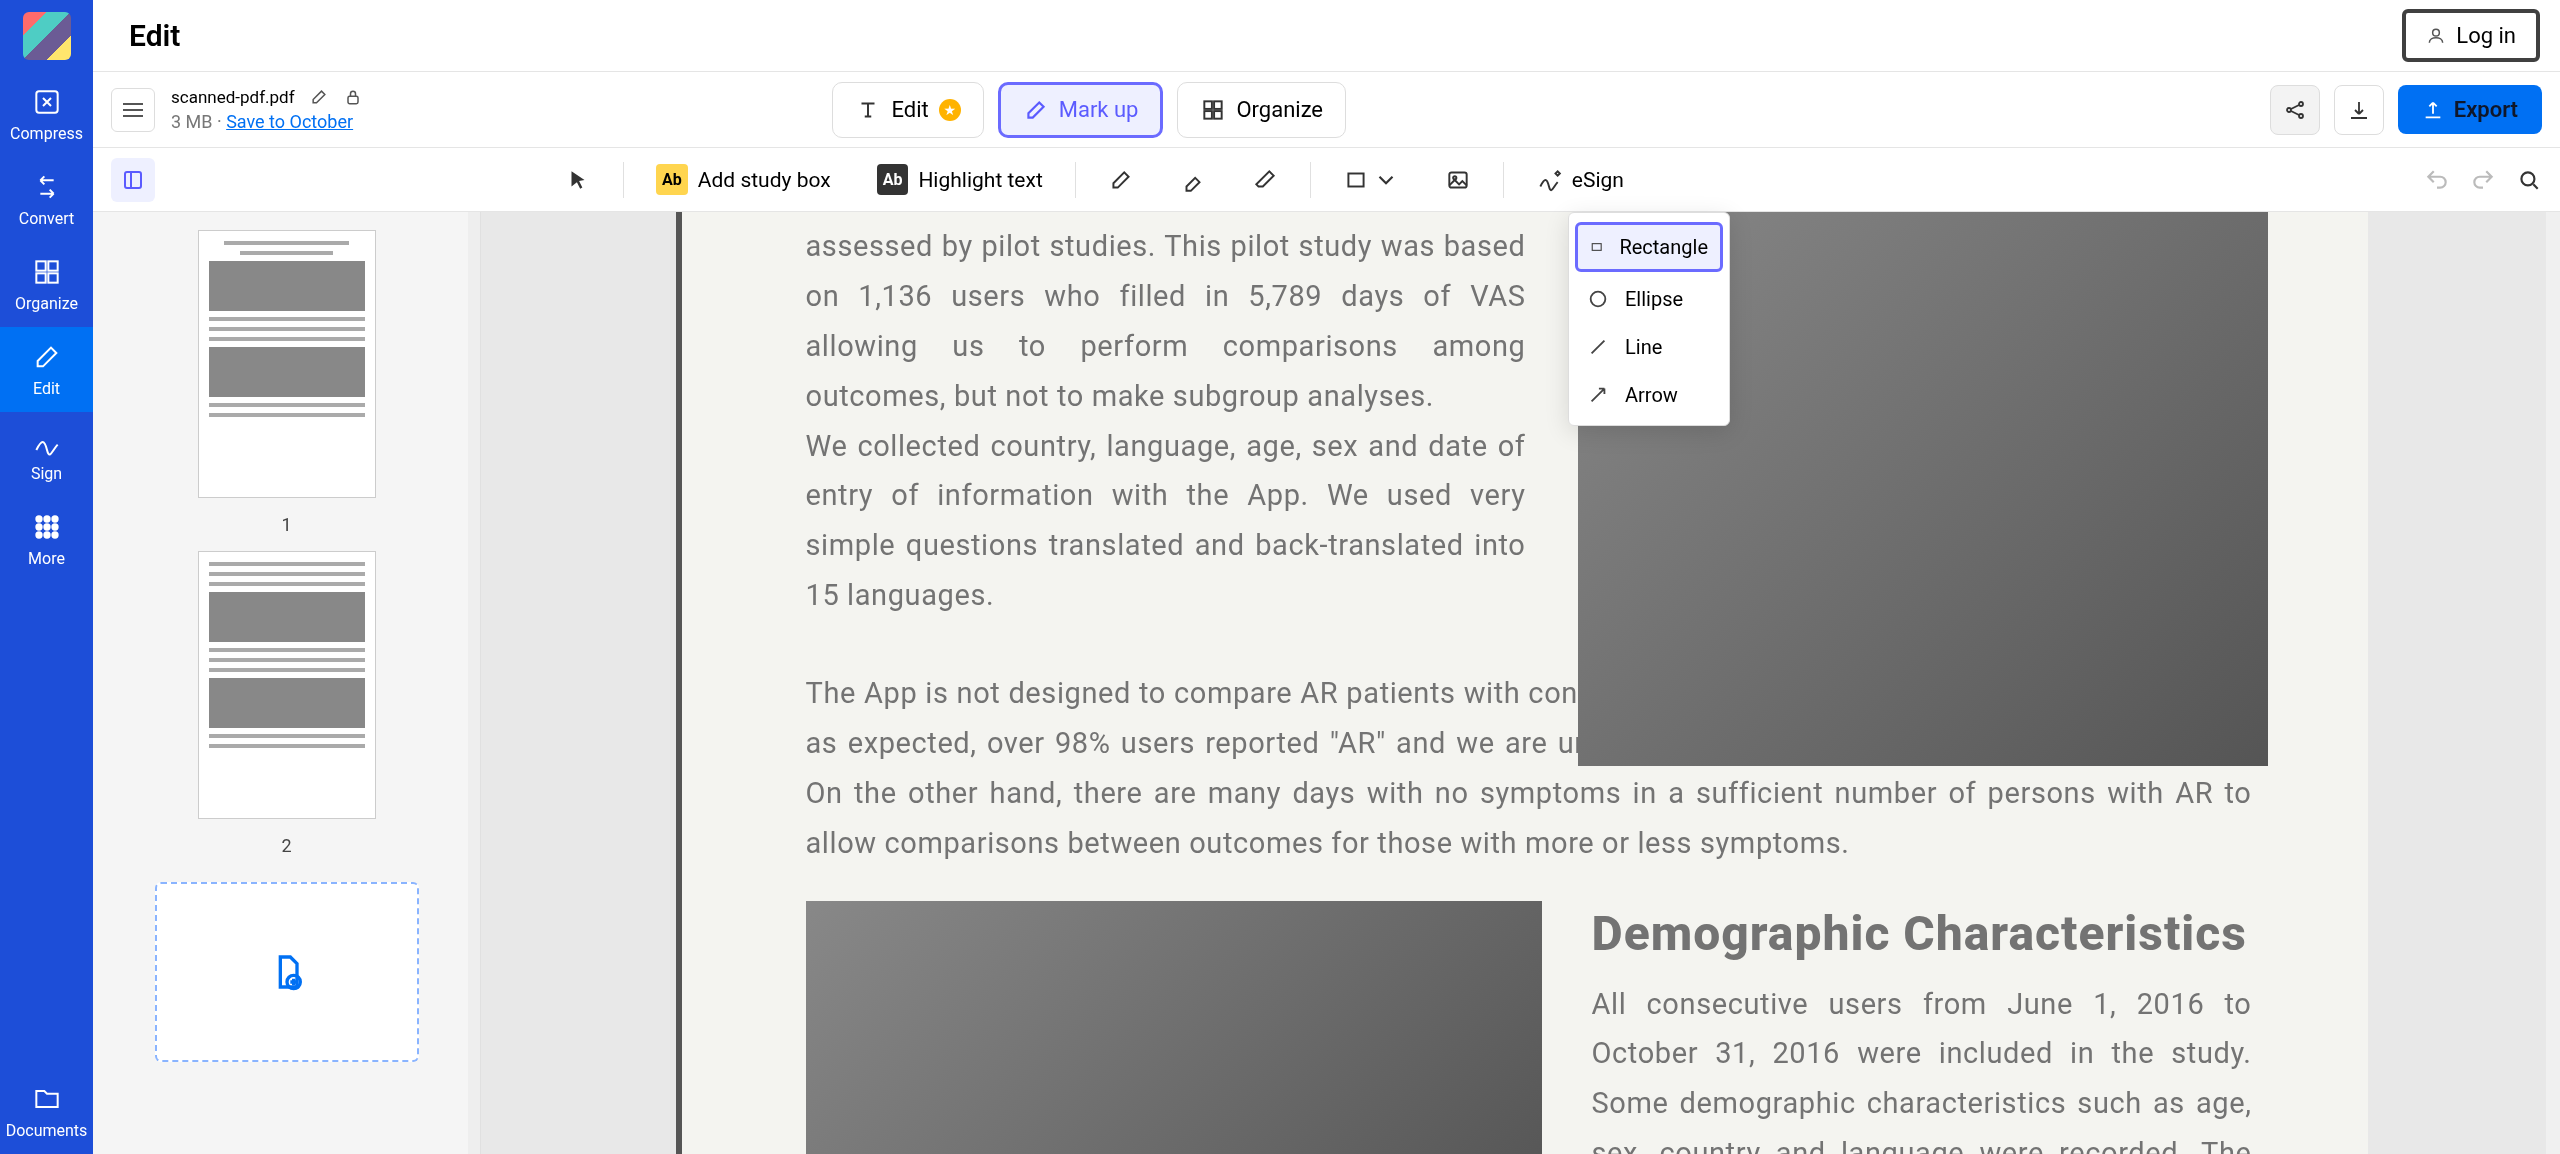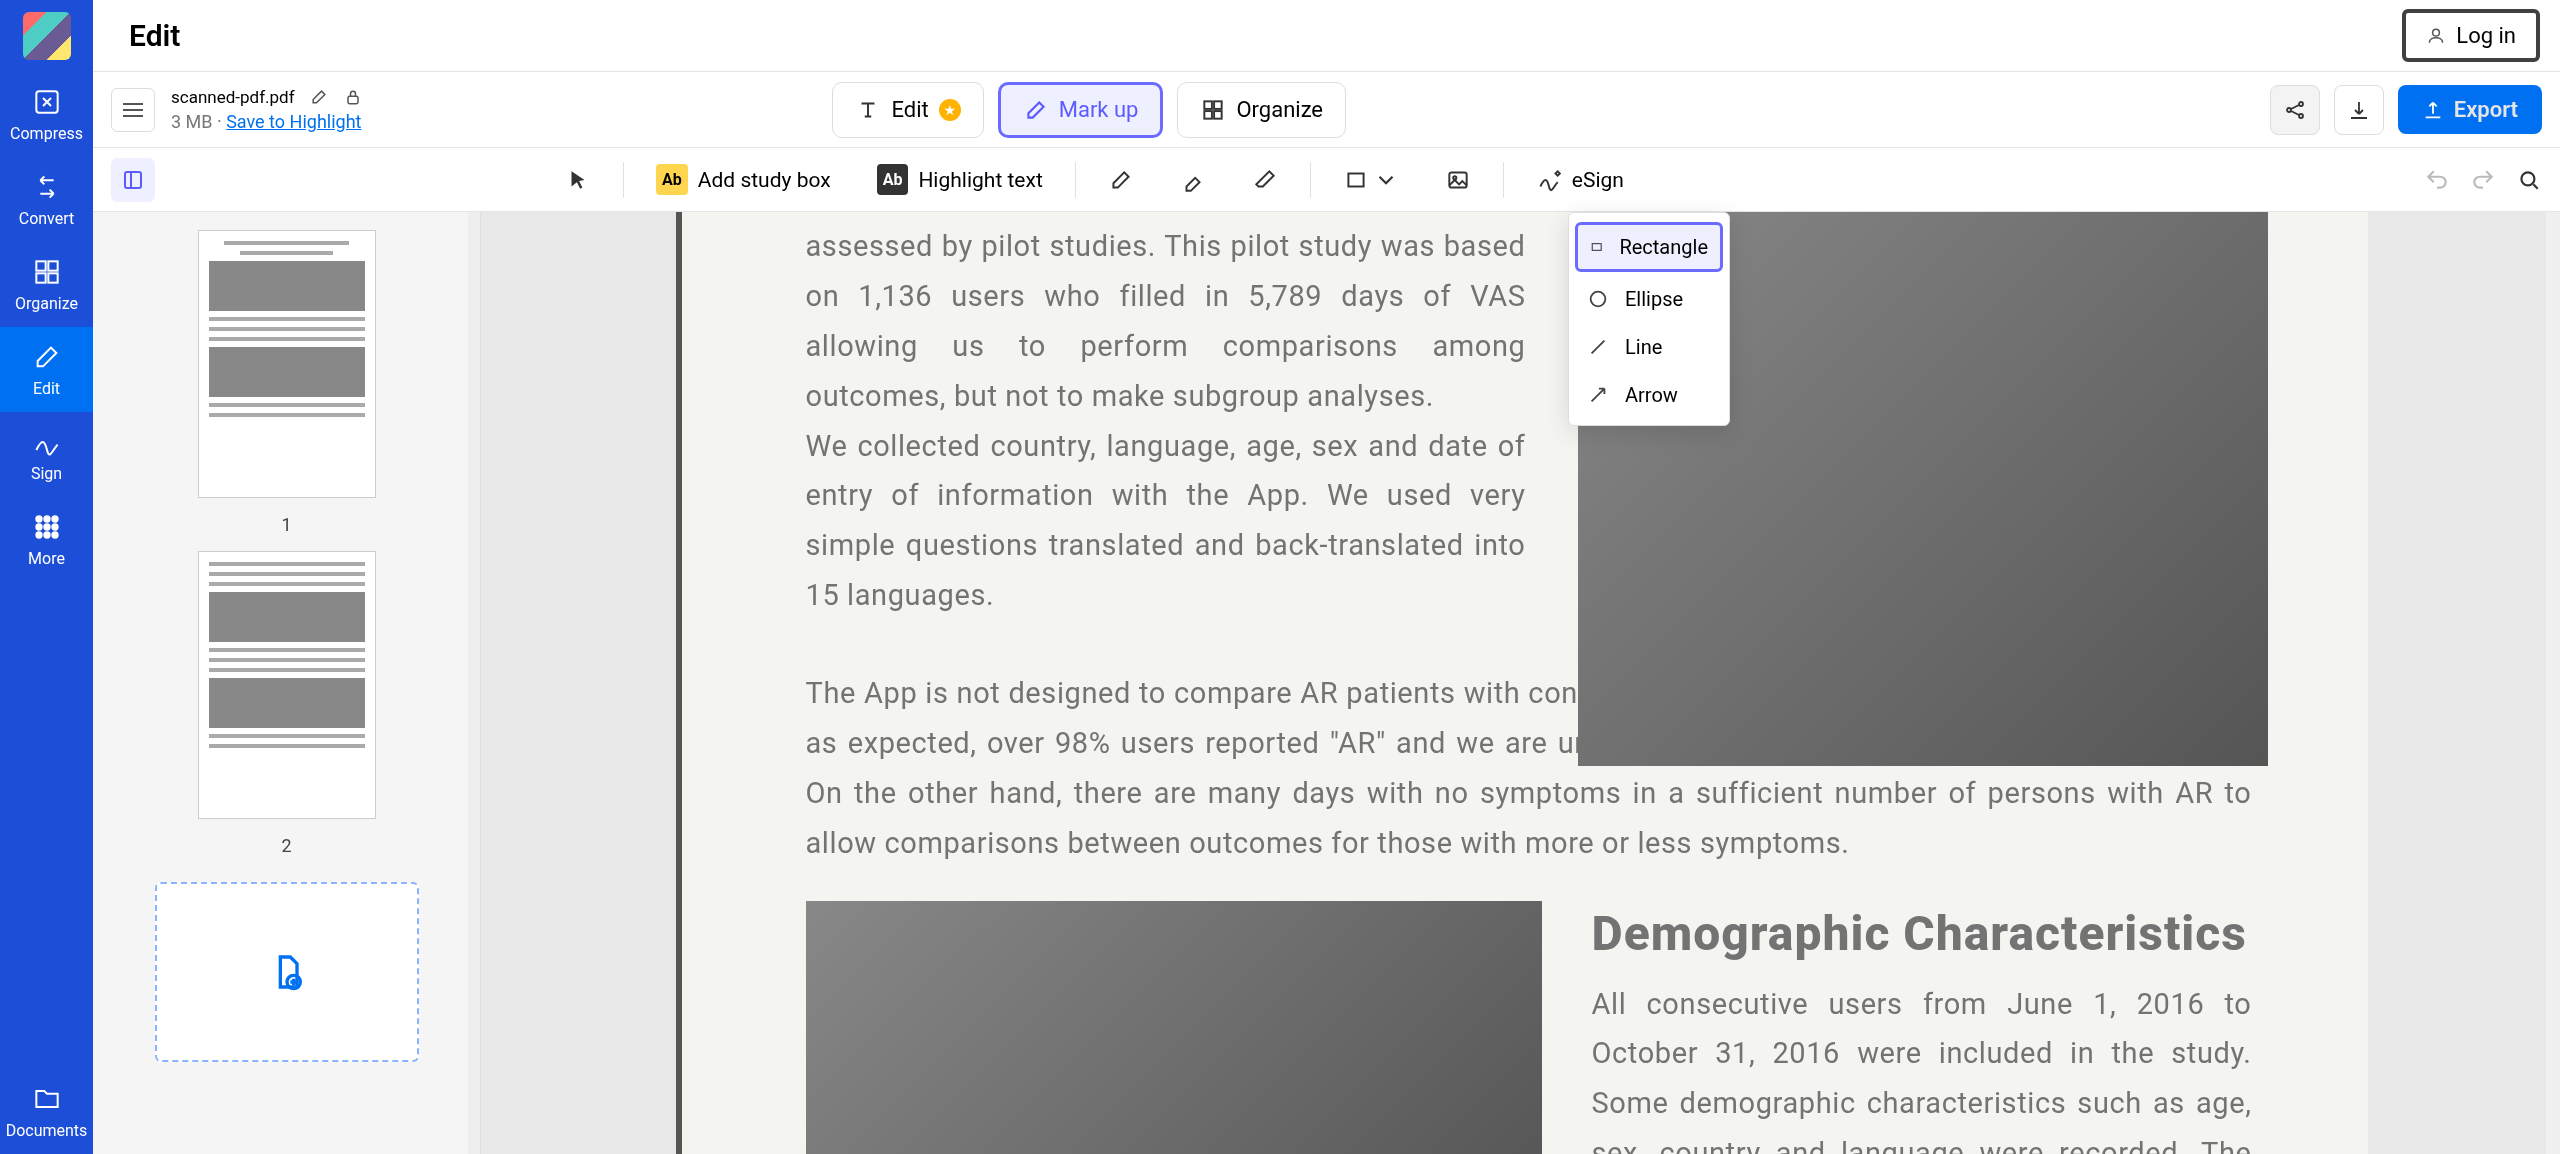--- a/index.html
+++ b/index.html
@@ -29,21 +29,21 @@
 
 .tabs-center { display: flex; gap: 14px; margin-left: auto; margin-right: auto; }
 .tab { display: flex; align-items: center; gap: 10px; padding: 12px 22px; border: 1px solid #ddd; border-radius: 10px; font-size: 22px; cursor: pointer; background: #fff; }
 .tab.active { border: 3px solid #6b6bff; background: #eef0ff; }
 .tab svg { width: 26px; height: 26px; }
 .star { width: 22px; height: 22px; background: #ffb300; border-radius: 50%; display: inline-flex; align-items: center; justify-content: center; color: #fff; font-size: 14px; }
 
 .rightactions { display: flex; gap: 14px; align-items: center; margin-left: auto; }
 .icon-btn { width: 50px; height: 50px; border: 1px solid #ddd; border-radius: 8px; display: flex; align-items: center; justify-content: center; cursor: pointer; background: #fff; }
 .icon-btn.bg { background: #f3f3f3; }
-.export-btn { background: #0070f3; color: #e5e5e5; display: flex; align-items: center; gap: 10px; padding: 12px 24px; border-radius: 8px; font-size: 22px; font-weight: 600; cursor: pointer; }
+.export-btn { background: #0070f3; color: #0f172a; display: flex; align-items: center; gap: 10px; padding: 12px 24px; border-radius: 8px; font-size: 22px; font-weight: 600; cursor: pointer; }
 
 .toolbar { height: 64px; border-bottom: 1px solid #e5e5e5; display: flex; align-items: center; padding: 0 18px; gap: 6px; position: relative; }
 .tb-left { display:flex; align-items:center; }
 .tb-square { width: 44px; height: 44px; border-radius: 6px; background: #eef0ff; display:flex; align-items:center; justify-content:center; }
 .tb-center { display:flex; align-items:center; gap: 18px; margin: 0 auto; }
 .tb-btn { display:flex; align-items:center; gap:10px; padding: 8px 14px; border-radius:6px; font-size:21px; cursor:pointer; }
 .tb-btn svg { width:26px; height:26px; }
 .tb-sep { width:1px; height:36px; background:#e0e0e0; }
 .ab-badge { background:#ffd54f; padding:6px 6px; border-radius:4px; font-size:16px; font-weight:700; }
 .ab-badge.dark { background:#333; color:#fff; }
@@ -167,21 +167,21 @@
             <path d="M5 19h4l10-10-4-4L5 15v4z"></path>
           </svg>
         <svg class="icon-sm" viewBox="0 0 24 24">
             <rect x="6" y="11" width="12" height="9" rx="2"></rect>
             <path d="M9 11V8a3 3 0 016 0v3"></path>
           </svg>
       </div>
       <div class="filesize-row">
         <span>3 MB</span>
         <span> · </span>
-        <span class="save-link">Save to Highlight</span>
+        <span class="save-link">Save to October</span>
       </div>
     </div>
 
     <div class="tabs-center">
       <div class="tab">
         <svg viewBox="0 0 24 24" stroke="#333" fill="none" stroke-width="1.8">
             <path d="M6 6h12M12 6v12M9 18h6"></path>
           </svg>
         <span>Edit</span>
         <span class="star">★</span>

